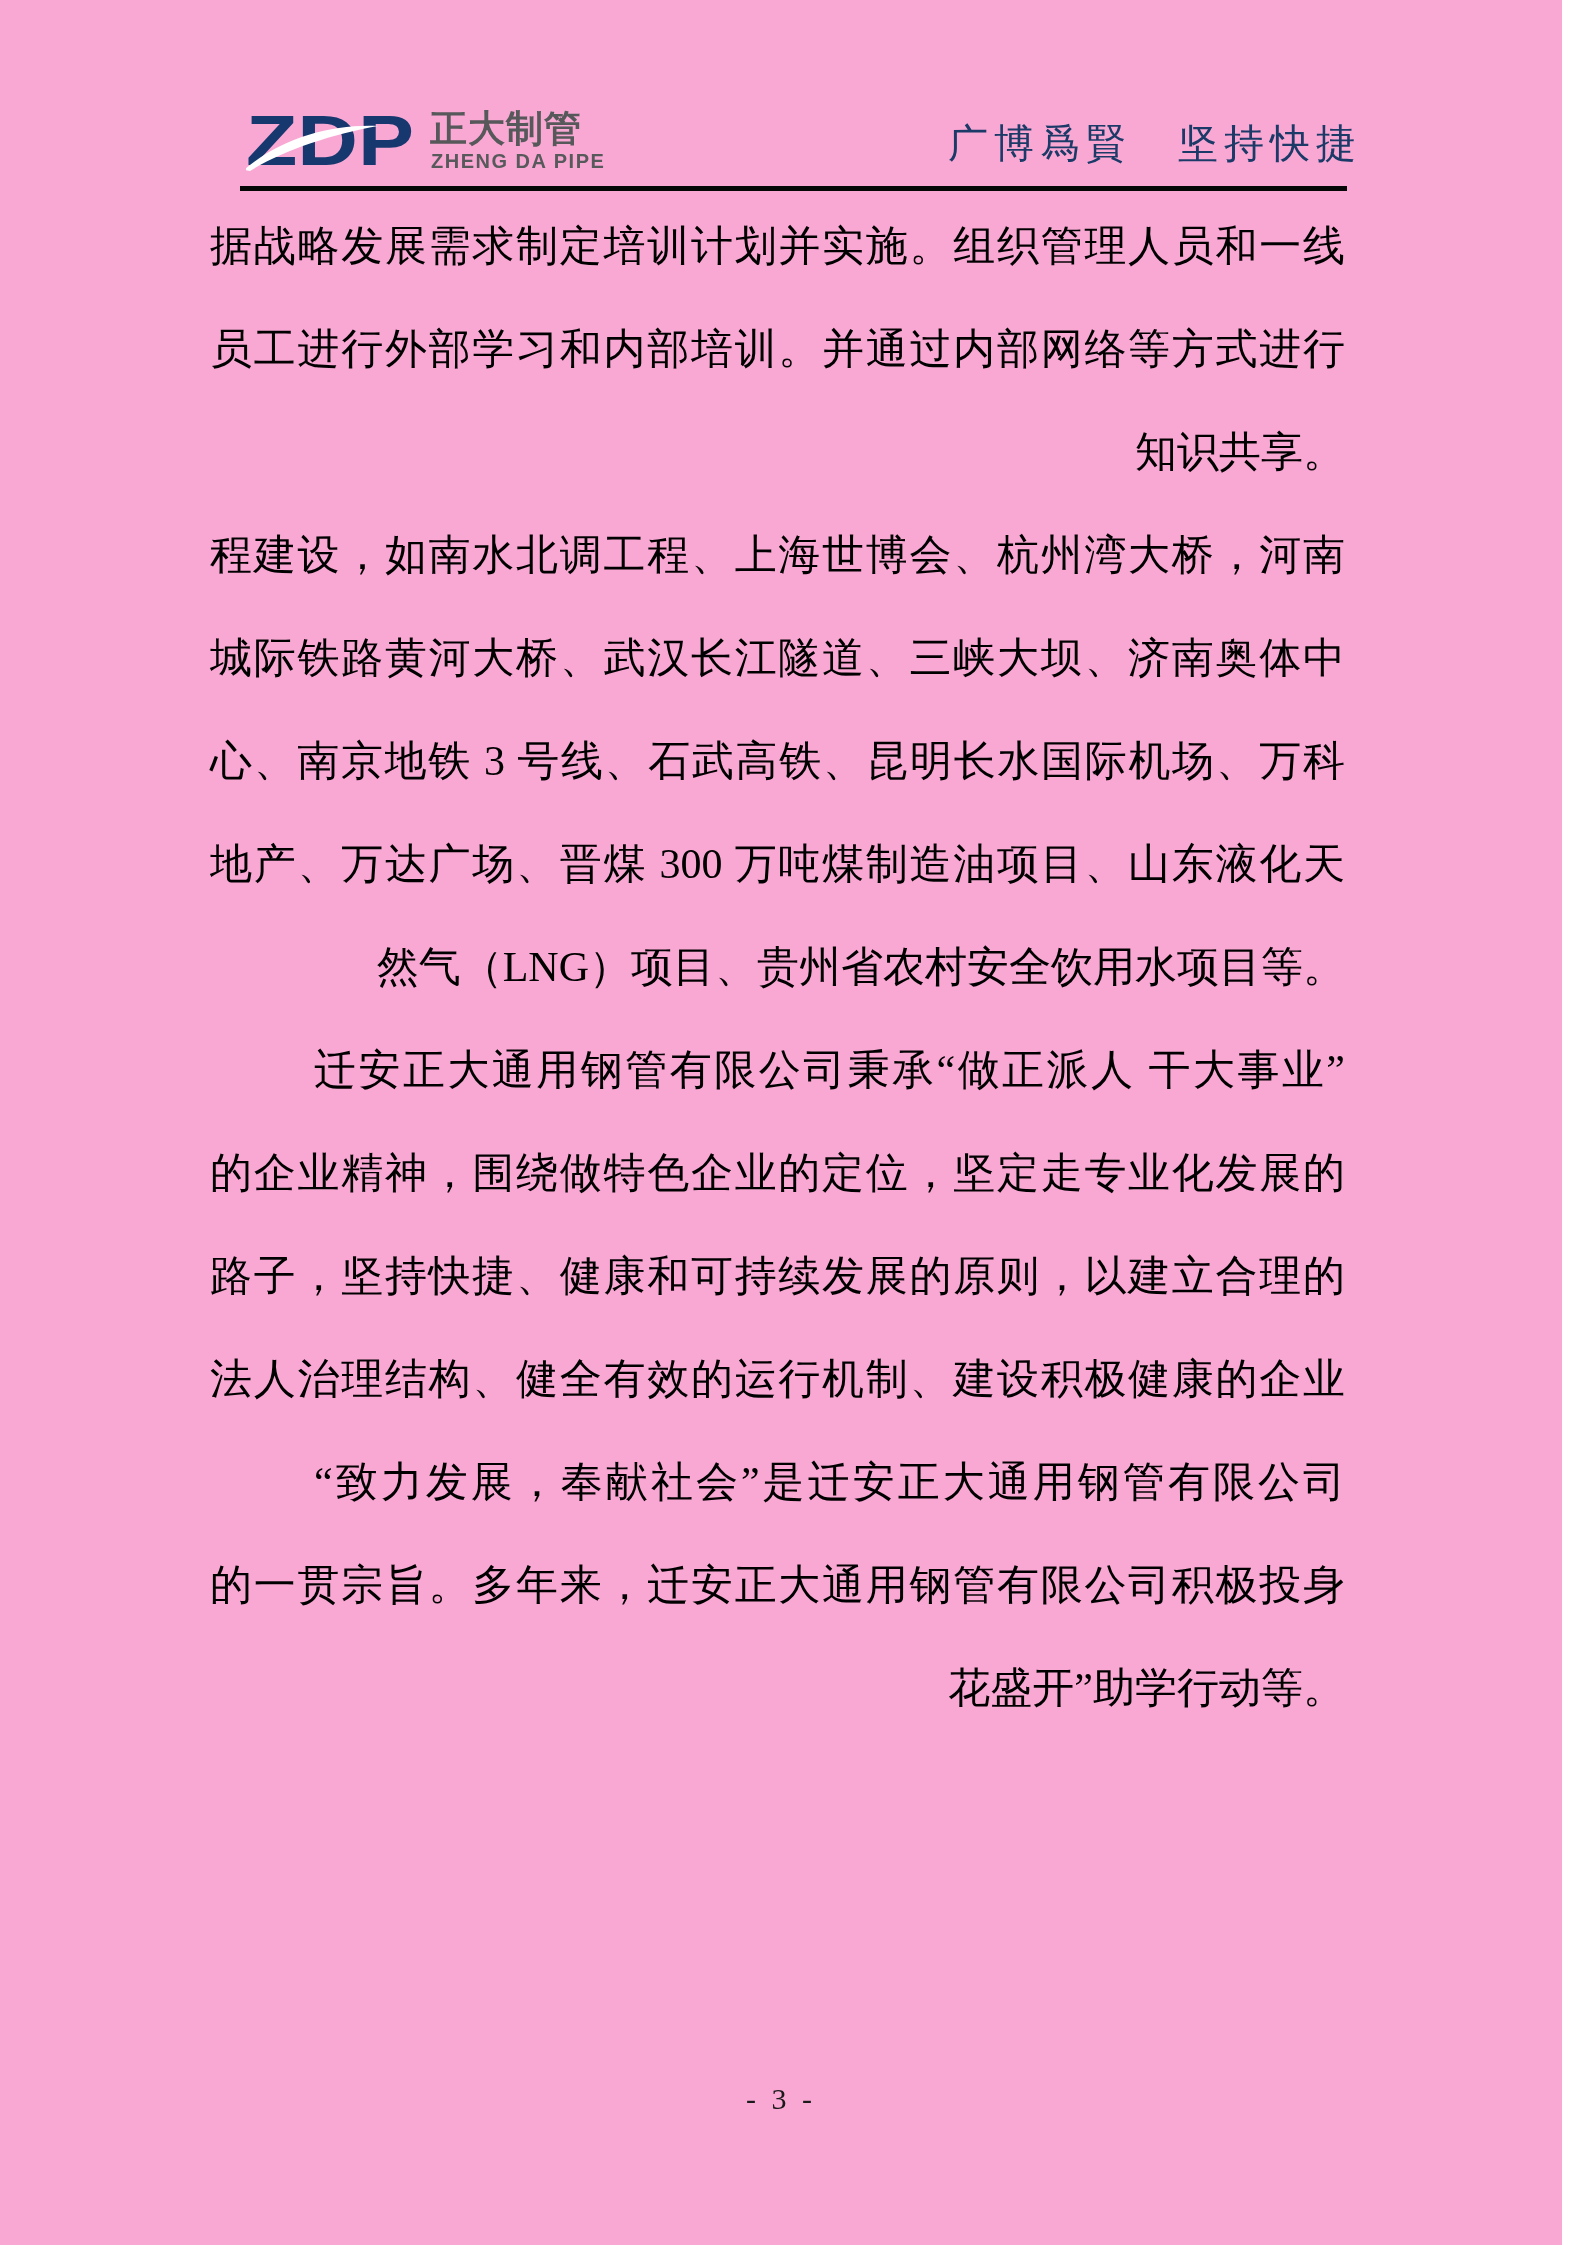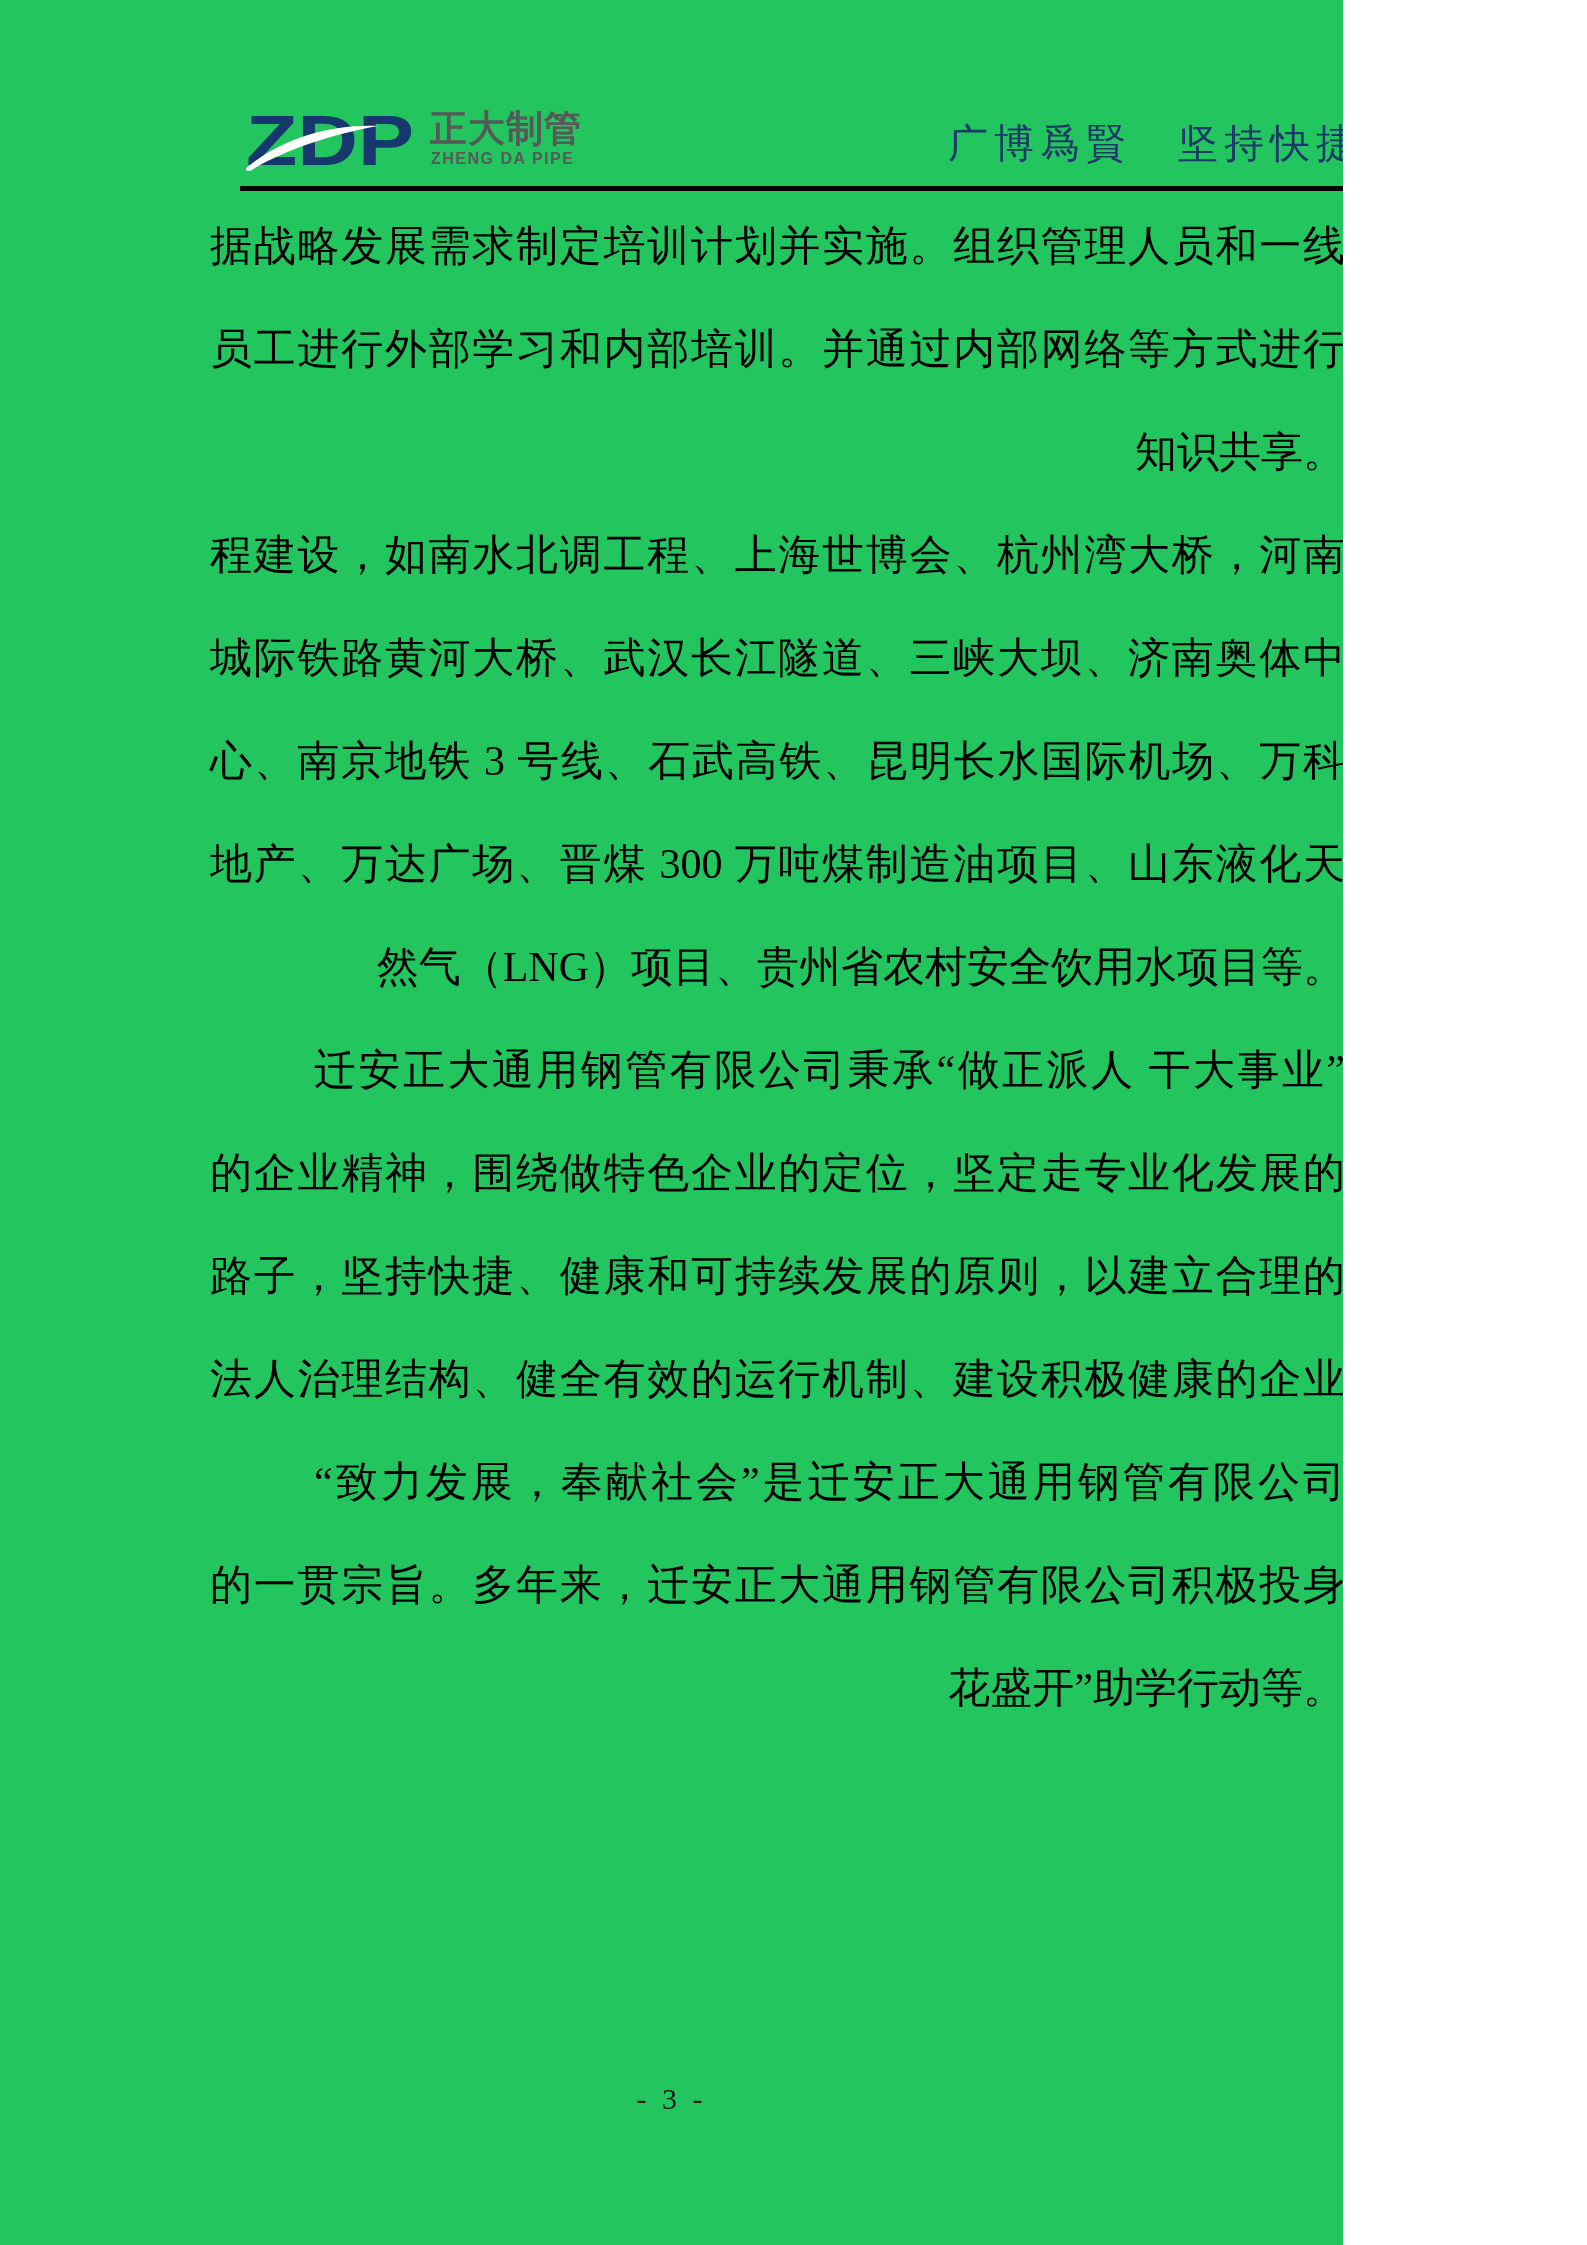--- a/index.html
+++ b/index.html
@@ -1,21 +1,21 @@
 <!DOCTYPE html>
 <html><head>
 <meta charset="utf-8">
 <style>
   * { margin: 0; padding: 0; box-sizing: border-box; }
   html, body { background: #ffffff; }
   .page {
     position: relative;
-    width: 1343px;
+    width: 1562px;
     height: 2245px;
-    background: #22c55e;
+    background: #f9a8d4;
     overflow: hidden;
     font-family: "Liberation Serif", "DejaVu Serif", serif;
   }
 
   
   .logo-zdp {
     position: absolute;
     left: 246px;
     top: 110px;
     width: 180px;
@@ -32,21 +32,21 @@
     color: #57585a;
     line-height: 42px;
     white-space: nowrap;
   }
   .logo-en {
     position: absolute;
     left: 431px;
     top: 150px;
     font-family: "Liberation Sans", "DejaVu Sans", sans-serif;
     font-weight: bold;
-    font-size: 16px;
+    font-size: 20px;
     letter-spacing: 1.5px;
     color: #58595b;
     white-space: nowrap;
   }
   .slogan {
     position: absolute;
     left: 948px;
     top: 122px;
     font-size: 40px;
     letter-spacing: 6px;

